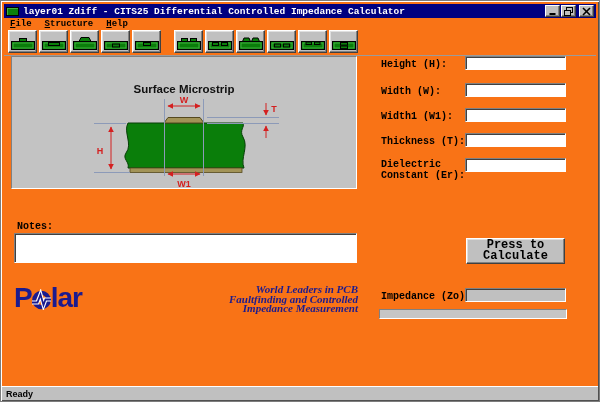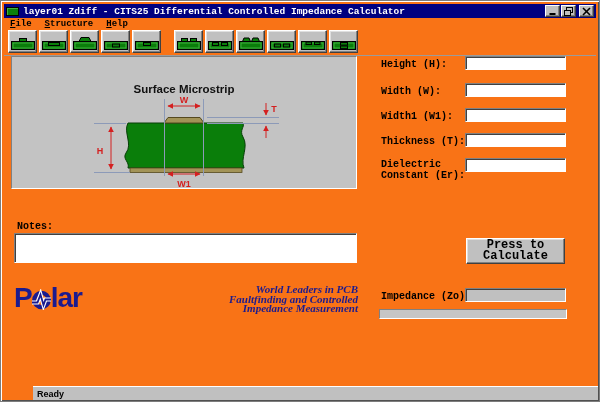--- a/index.html
+++ b/index.html
@@ -87,21 +87,21 @@
     font-family:"Liberation Mono","DejaVu Sans Mono",monospace;font-size:10px;padding:0 2px;color:#000;
   }
   .progress{
     position:absolute;left:378px;top:308px;width:188px;height:10px;background:#c6c6c6;
     border:1px solid;border-color:#808080 #ffffff #ffffff #808080;
   }
   
   .statusbar{
     position:absolute;left:1px;right:1px;bottom:1px;height:14px;background:#c0c0c0;
     border-top:1px solid #ffffff;display:flex;align-items:center;padding-left:4px;
-    font-family:"Liberation Sans","DejaVu Sans",sans-serif;font-size:9px;font-weight:700;color:#000;margin-left:31px;
+    font-family:"Liberation Sans","DejaVu Sans",sans-serif;font-size:9px;font-weight:700;color:#000;
   }
   svg text{font-family:"Liberation Sans","DejaVu Sans",sans-serif;}
 </style>
 </head>
 <body>
 
 <div class="window">
 
   <div class="titlebar">
     <span class="title-icon"></span>

